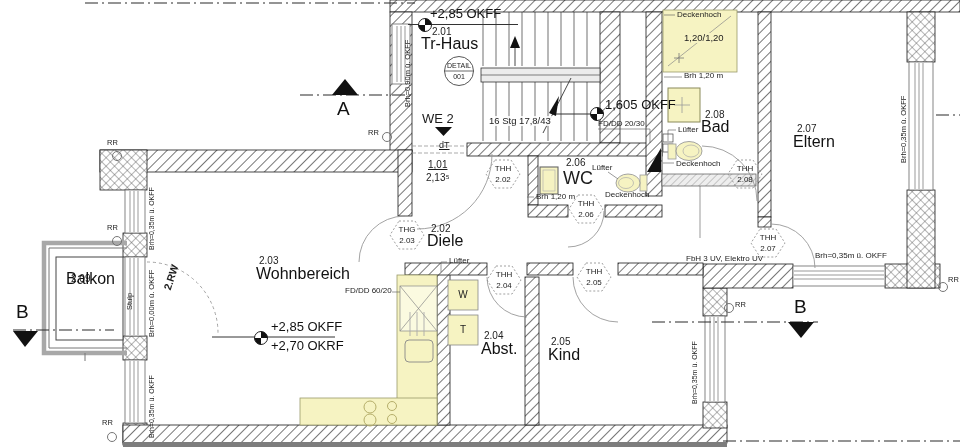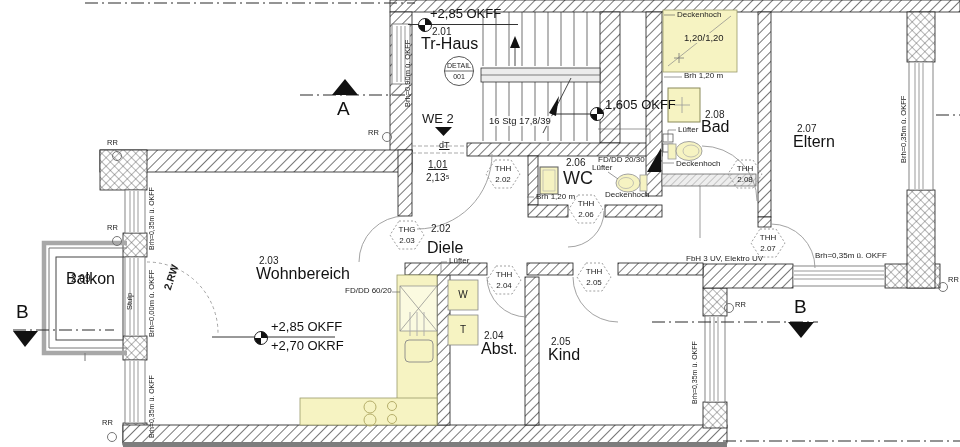--- a/index.html
+++ b/index.html
@@ -252,23 +252,23 @@
     <circle cx="943" cy="287" r="4.5"></circle>
   </g>
 </svg>
 
 <div class="lbl lvl" style="left:430px;top:7px;">+2,85 OKFF</div>
 <div class="lbl room-num" style="left:432px;top:27px;">2.01</div>
 <div class="lbl room-name" style="left:421px;top:36px;">Tr-Haus</div>
 <div class="lbl" style="left:445px;top:62px;width:28px;text-align:center;font-size:7px;">DETAIL</div>
 <div class="lbl" style="left:445px;top:73px;width:28px;text-align:center;font-size:7px;">001</div>
 <div class="vlbl" style="left:404px;top:27px;height:80px;">Brh=0,90m ü. OKFF</div>
-<div class="lbl halo" style="left:488px;top:116px;font-size:9.5px;">16 Stg 17,8/39</div>
+<div class="lbl halo" style="left:488px;top:116px;font-size:9.5px;">16 Stg 17,8/43</div>
 <div class="lbl lvl" style="left:605px;top:98px;">1,605 OKFF</div>
-<div class="lbl small" style="left:598px;top:120px;margin-top:36px;">FD/DD 20/30</div>
+<div class="lbl small" style="left:598px;top:120px;">FD/DD 20/30</div>
 <div class="lbl" style="left:422px;top:112px;font-size:13px;">WE 2</div>
 <div class="lbl" style="left:439px;top:141px;font-size:9px;text-decoration:underline;">dT</div>
 <div class="lbl underl" style="left:428px;top:160px;font-size:10px;">1,01</div>
 <div class="lbl" style="left:426px;top:173px;font-size:10px;">2,13⁵</div>
 
 <div class="lbl small" style="left:677px;top:11px;">Deckenhoch</div>
 <div class="lbl yhalo" style="left:683px;top:33px;font-size:9.5px;">1,20/1,20</div>
 <div class="lbl small" style="left:684px;top:72px;">Brh 1,20 m</div>
 <div class="lbl room-num" style="left:705px;top:110px;">2.08</div>
 <div class="lbl room-name" style="left:701px;top:119px;text-align:center;">Bad</div>
@@ -281,21 +281,21 @@
 <div class="lbl small" style="left:536px;top:193px;">Brh 1,20 m</div>
 <div class="lbl small" style="left:605px;top:191px;">Deckenhoch</div>
 
 <div class="lbl room-num" style="left:797px;top:124px;">2.07</div>
 <div class="lbl room-name" style="left:793px;top:134px;">Eltern</div>
 <div class="lbl small" style="left:686px;top:239px;margin-top:16px;">FbH 3 UV, Elektro UV</div>
 <div class="lbl small" style="left:815px;top:252px;">Brh=0,35m ü. OKFF</div>
 <div class="vlbl" style="left:900px;top:58px;height:105px;">Brh=0,35m ü. OKFF</div>
 
 <div class="lbl room-num" style="left:431px;top:224px;">2.02</div>
-<div class="lbl room-name" style="left:427px;top:240px;text-align:right;">Diele</div>
+<div class="lbl room-name" style="left:427px;top:233px;text-align:right;">Diele</div>
 <div class="lbl room-num" style="left:259px;top:256px;">2.03</div>
 <div class="lbl room-name" style="left:256px;top:266px;">Wohnbereich</div>
 <div class="lbl small" style="left:345px;top:287px;">FD/DD 60/20</div>
 <div class="lbl lvl" style="left:271px;top:320px;">+2,85 OKFF</div>
 <div class="lbl lvl" style="left:271px;top:339px;">+2,70 OKRF</div>
 
 <div class="lbl room-num" style="left:71px;top:274px;">2.09</div>
 <div class="lbl room-name" style="left:66px;top:271px;">Balkon</div>
 <div class="vlbl" style="left:126px;top:272px;height:38px;">Stulp</div>
 <div class="vlbl" style="left:148px;top:253px;height:84px;">Brh=0,00m ü. OKFF</div>

